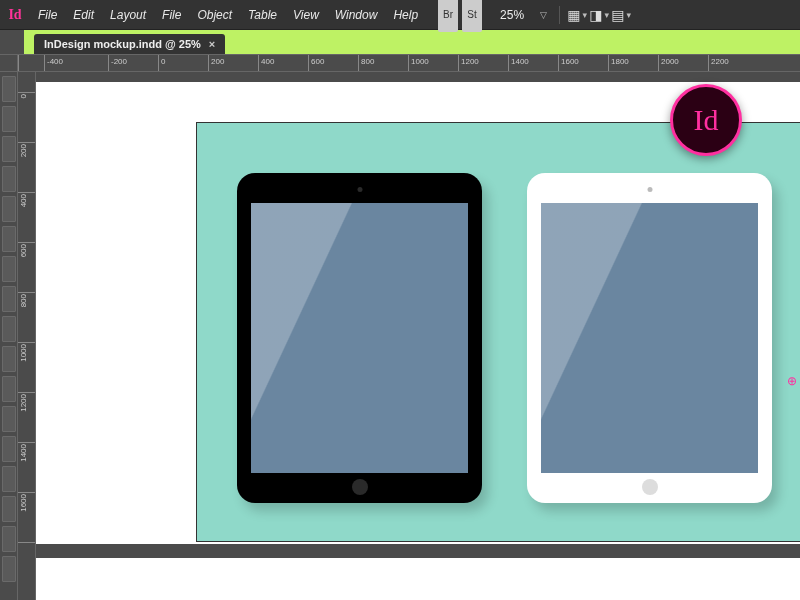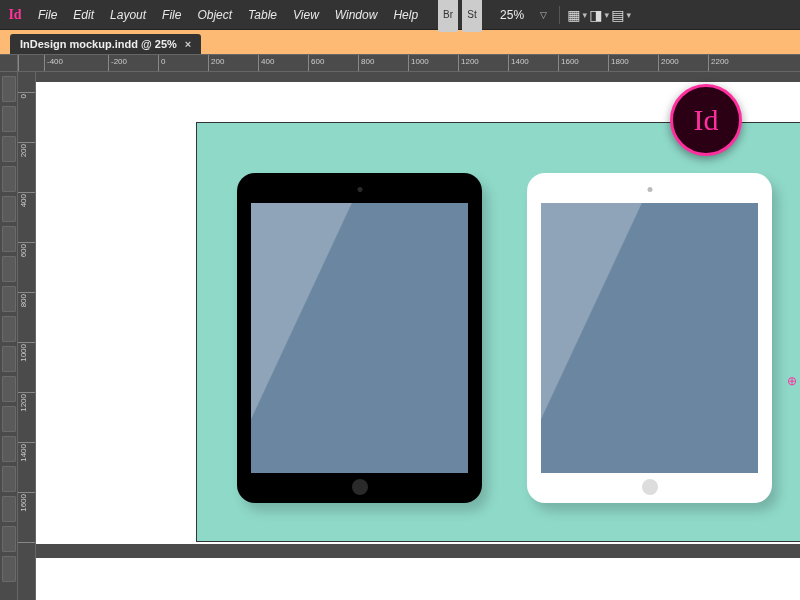--- a/index.html
+++ b/index.html
@@ -40,21 +40,21 @@
   .tb-right { margin-left: auto; display: flex; align-items: center; padding-right: 4px; }
   .publish-btn {
     border: 1px solid #888; border-radius: 12px; padding: 2px 10px;
     font-size: 11px; color: #eee; display: flex; align-items: center;
   }
   .publish-btn svg { margin-right: 4px; }
   .ess { margin-left: 10px; color: #eee; }
 
   
   .tabstrip {
-    height: 24px; background: #fdba74; display: flex; align-items: flex-end;
+    height: 24px; background: #bef264; display: flex; align-items: flex-end; margin-left: 24px;
   }
   .doc-tab {
     margin-left: 10px; background: #333; color: #eee; font-size: 11px;
     font-weight: bold; padding: 4px 10px 4px 10px; border-radius: 3px 3px 0 0;
     display: flex; align-items: center;
   }
   .doc-tab .close { margin-left: 8px; font-size: 11px; color: #ccc; }
 
   
   .hruler-wrap { height: 18px; background: #4b4b4b; border-top: 1px solid #666; border-bottom: 1px solid #666; display: flex; }

